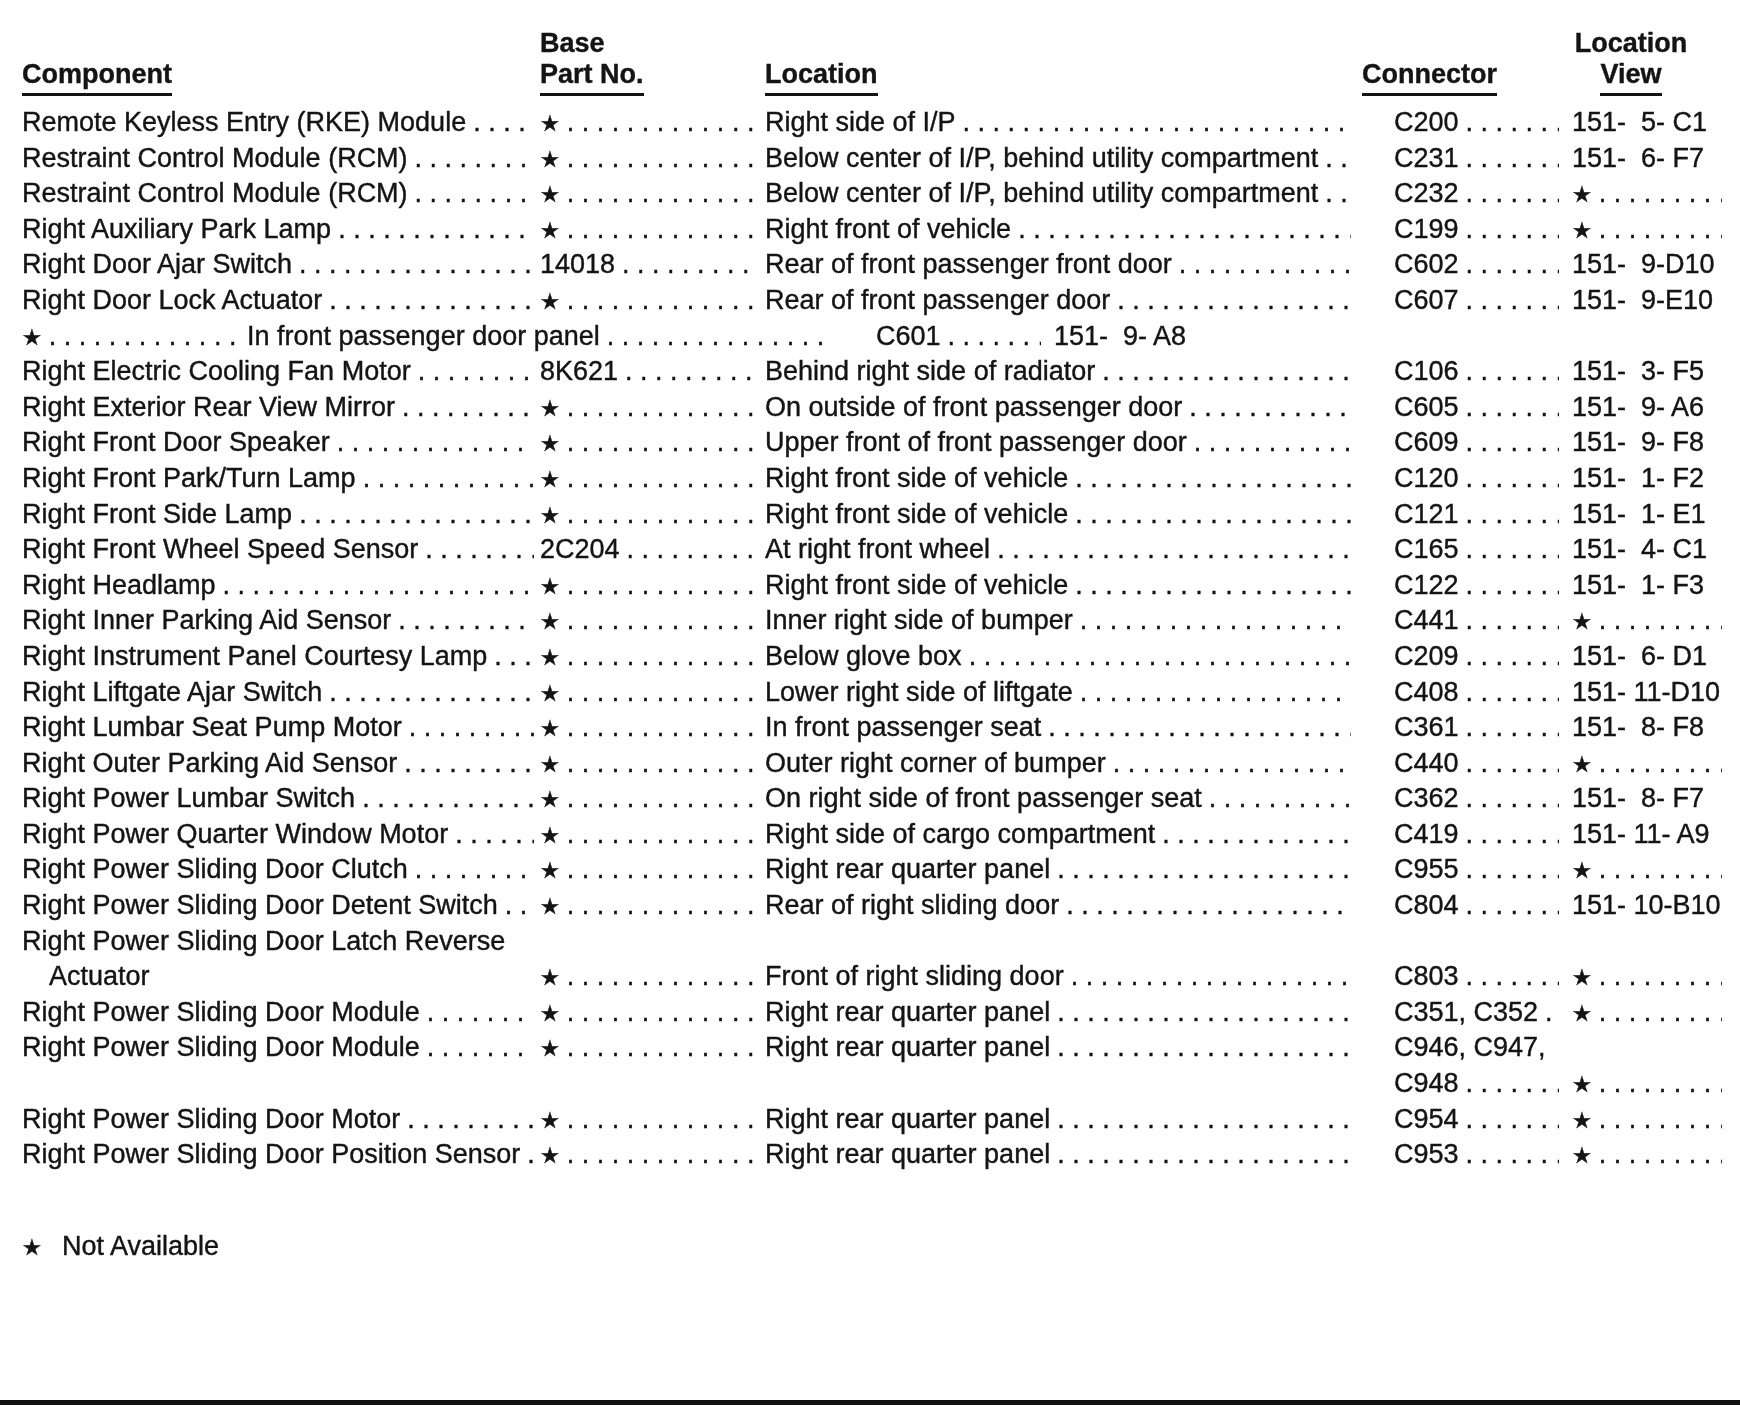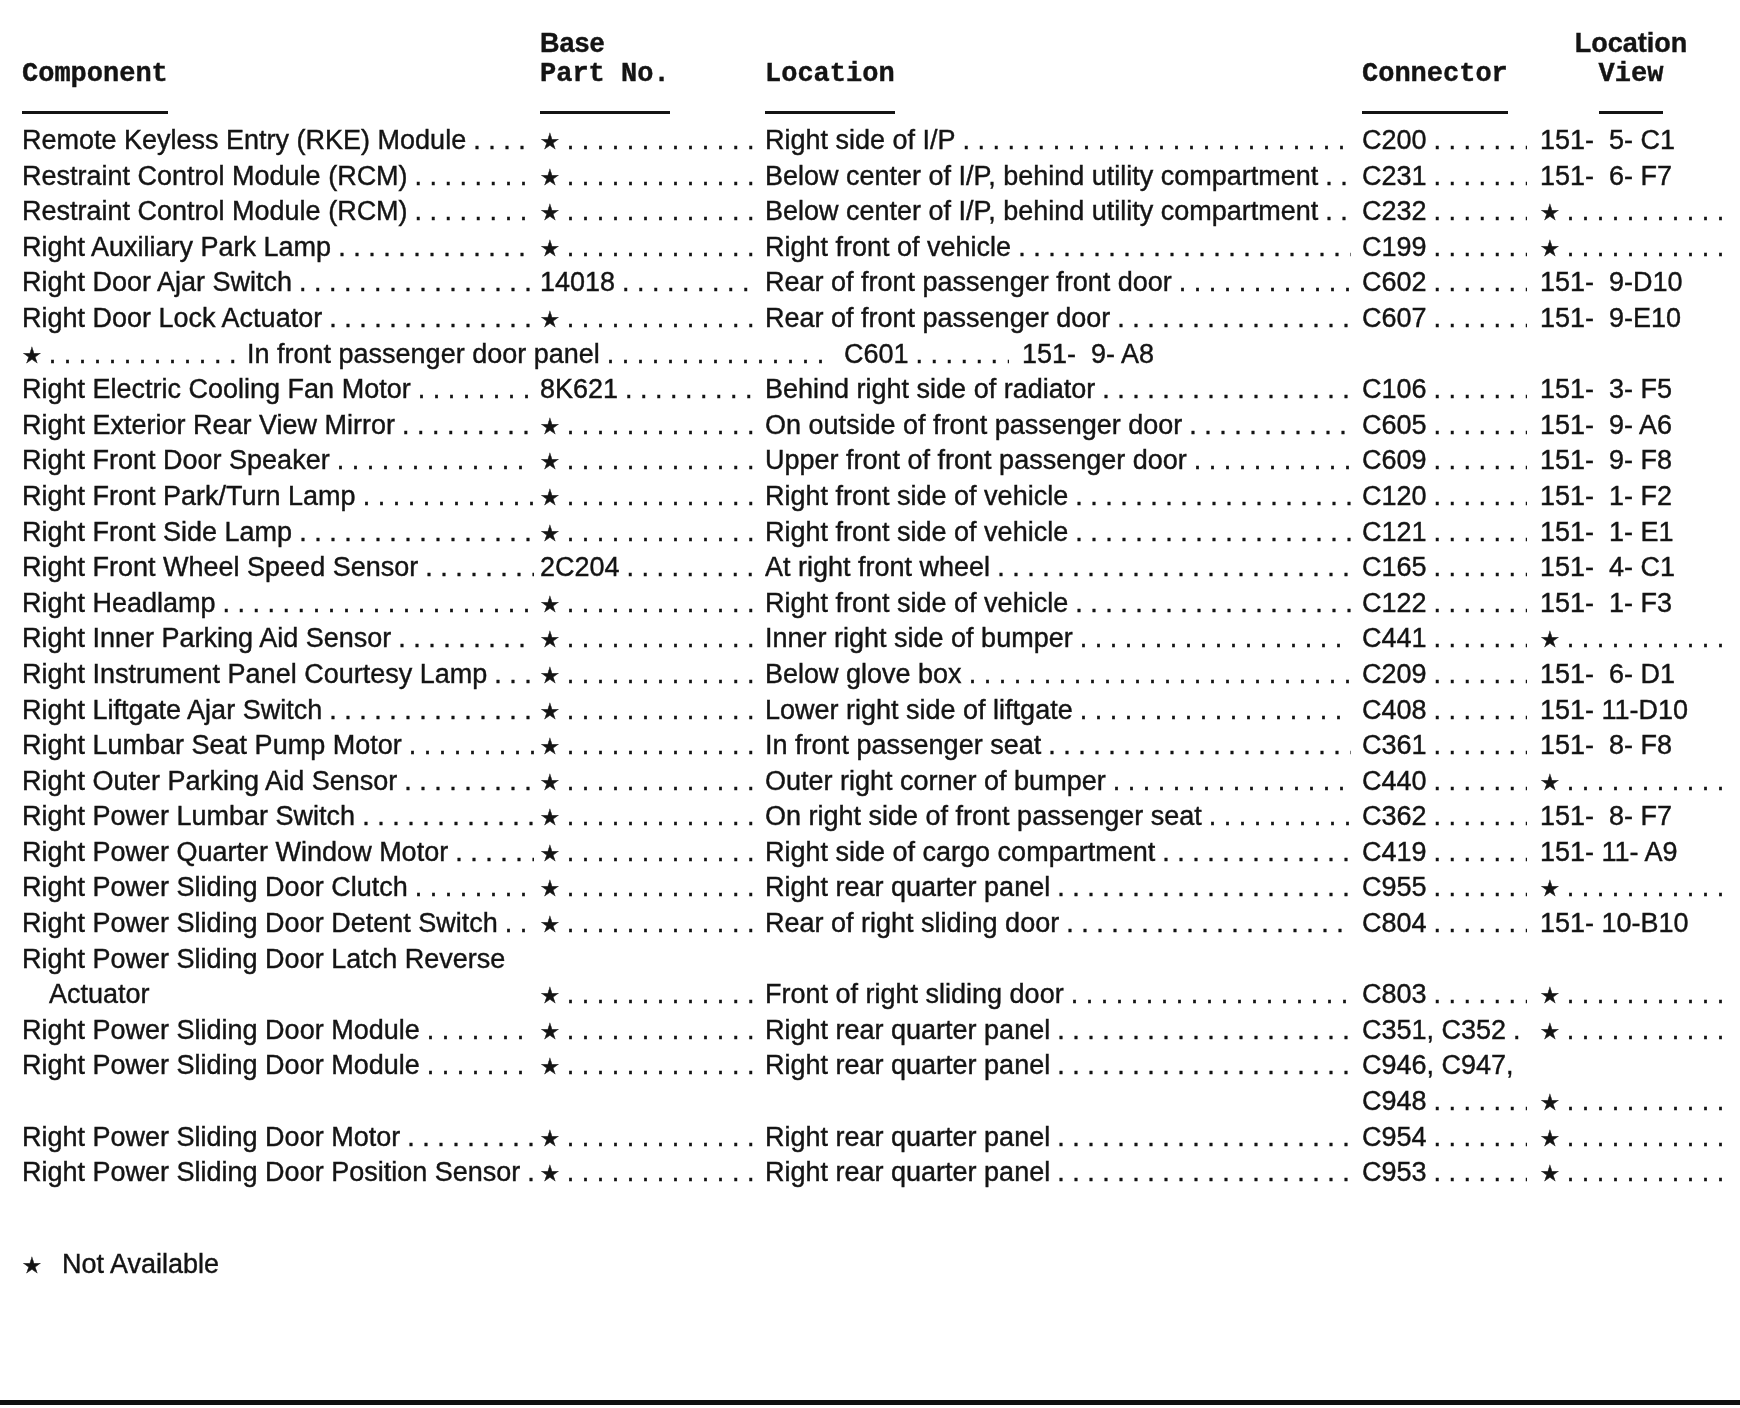--- a/index.html
+++ b/index.html
@@ -26,22 +26,21 @@
     display: flex;
     align-items: flex-end;
     margin-bottom: 9px;
     font-weight: 700;
   }
   .hcol { display: flex; flex-direction: column; justify-content: space-between; }
   .hcol .hl { line-height: 31px; white-space: pre; }
   .ul {
     align-self: flex-start;
     border-bottom: 3px solid #141414;
-    padding-bottom: 21px;
-    font-family: Liberation Mono, monospace;
+    padding-bottom: 3px;
   }
   .hcol.center { align-items: center; }
   .hcol.center .ul { align-self: center; }
 
   
   .w-comp { width: 518px; flex: 0 0 auto; }
   .w-part { width: 225px; flex: 0 0 auto; }
   .w-loc  { width: 597px; flex: 0 0 auto; }
   .w-conn { width: 178px; flex: 0 0 auto; }
   .w-view { flex: 1 1 auto; min-width: 0; }
@@ -66,21 +65,21 @@
     overflow: hidden;
     white-space: nowrap;
     padding-left: 7px;
   }
   .cell .dots::after {
     content: ". . . . . . . . . . . . . . . . . . . . . . . . . . . . . . . . . . . . . . . . . . . . . . . . . . . . . . . . . . . . . . . . . . . . . .";
   }
   .cell.comp { padding-right: 6px; }
   .cell.part { padding-right: 9px; }
   .cell.loc  { padding-right: 11px; }
-  .cell.conn { padding-right: 13px; }
+  .cell.conn { padding-right: 13px; margin-left: 32px; }
   .cell.view { padding-right: 0; }
   .cell.comp.indent { padding-left: 27px; flex-direction: column; }
   .txt.star { font-size: 0.82em; }
 
   
   .footnote {
     margin-top: 55px;
     display: flex;
     align-items: baseline;
     line-height: 36px;

